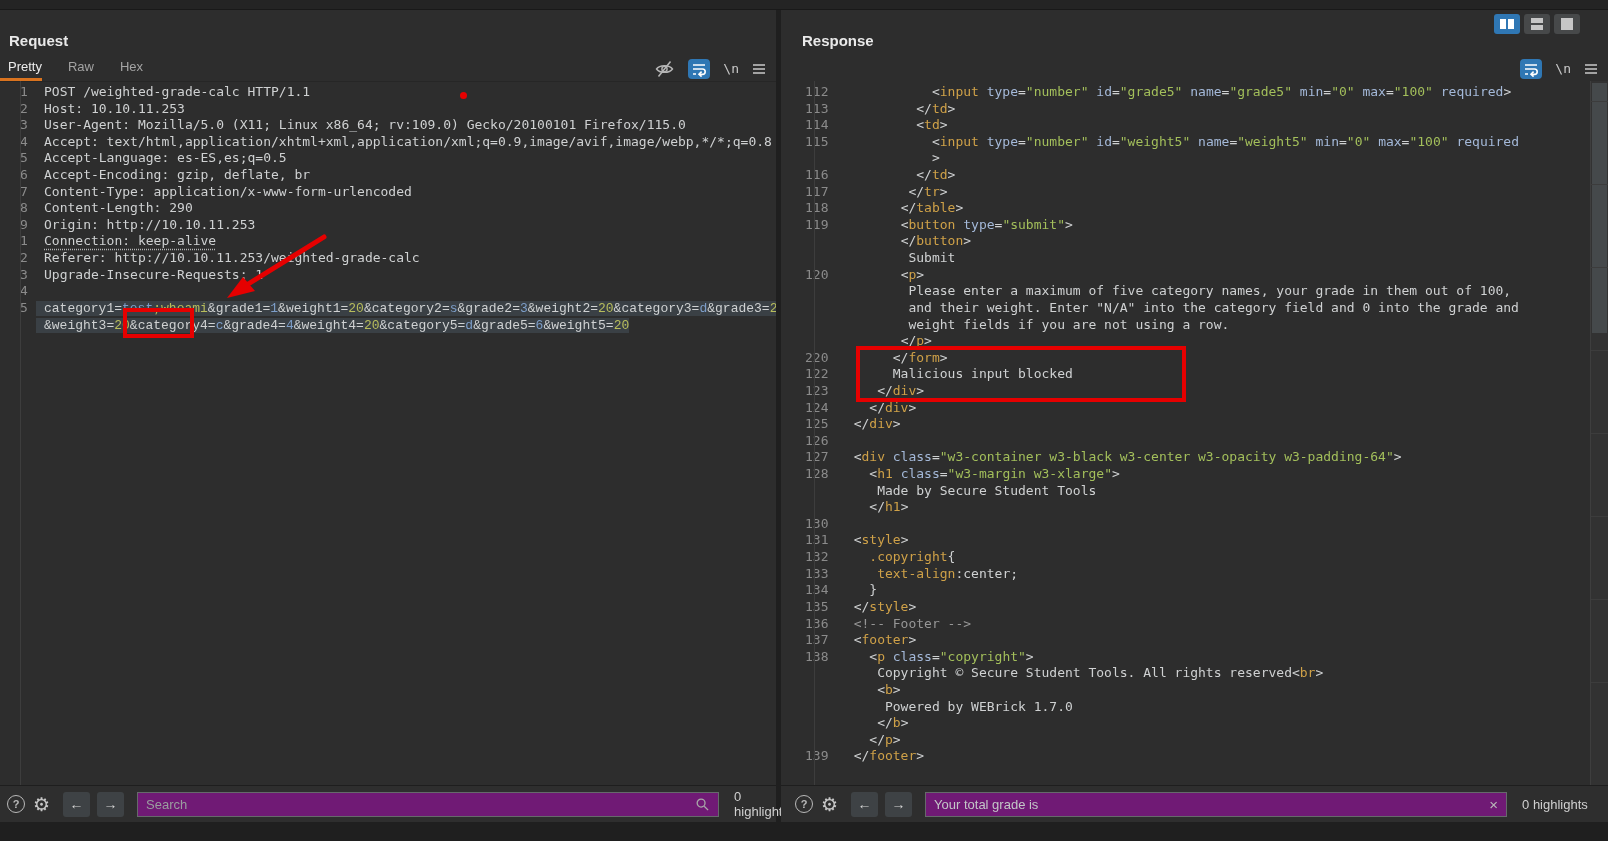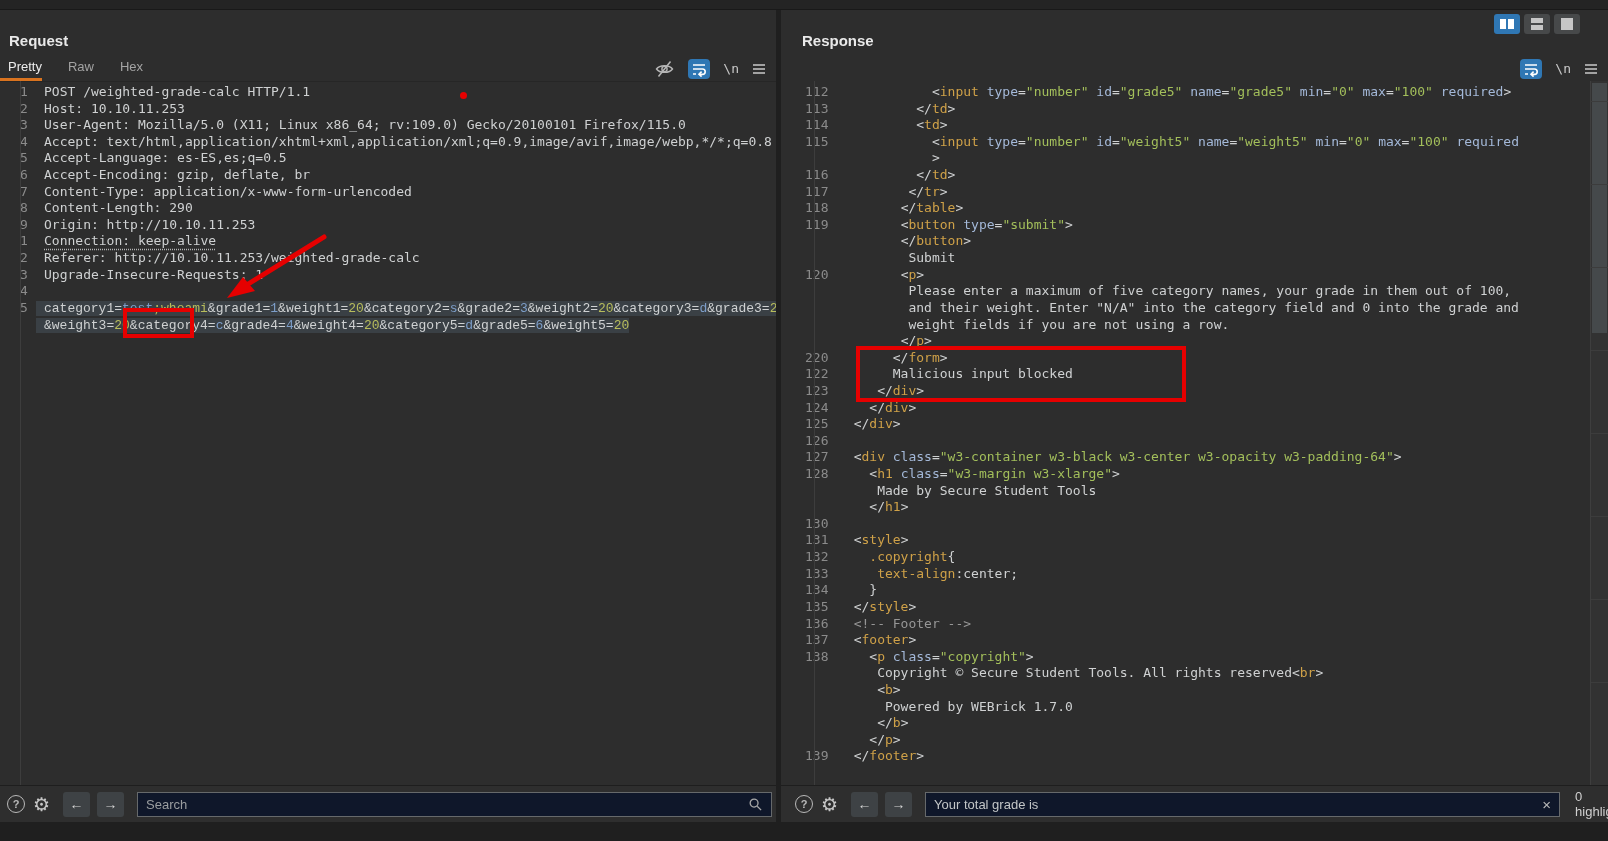--- a/index.html
+++ b/index.html
@@ -52,21 +52,21 @@
 
   .searchbar{position:absolute;left:0;right:0;bottom:0;height:36px;background:#2e2e2e;border-top:1px solid #1e1e1e;
      display:flex;align-items:center;font-size:13px;}
   .help{margin-left:7px;width:16px;height:16px;border:1.5px solid #b9b9b9;border-radius:50%;color:#b9b9b9;
      font-size:11px;font-weight:bold;display:flex;align-items:center;justify-content:center;flex:none;}
   .response .help{margin-left:14px;}
   .gear{margin-left:8px;font-size:19px;color:#c6c6c6;line-height:1;flex:none;}
   .navbtn{margin-left:7px;width:27px;height:25px;background:#3e4245;border-radius:3px;color:#d6d6d6;
      display:flex;align-items:center;justify-content:center;font-size:14px;flex:none;}
   .navbtn.first{margin-left:13px;}
-  .sinput{margin-left:13px;width:635px;height:25px;box-sizing:border-box;background:#0f172a;border:1px solid #66696b;
+  .sinput{margin-left:13px;width:582px;height:25px;box-sizing:border-box;background:#701a75;border:1px solid #66696b;
      display:flex;align-items:center;padding:0 8px;color:#b9bcbd;flex:none;}
   .sinput .ph{flex:1;color:#9a9d9f;}
   .sinput .val{flex:1;color:#c3c6c7;}
   .xclear{color:#b9b9b9;font-size:15px;padding-left:6px;}
   .hlcount{margin-left:15px;color:#d0d0d0;}
 
   .viewbtns{position:absolute;top:14px;right:28px;display:flex;gap:4px;z-index:6;}
   .vbtn{width:26px;height:20px;border-radius:3px;background:#47494a;display:flex;align-items:center;justify-content:center;}
   .vbtn.active{background:var(--blue,#2f77b4);}
 

